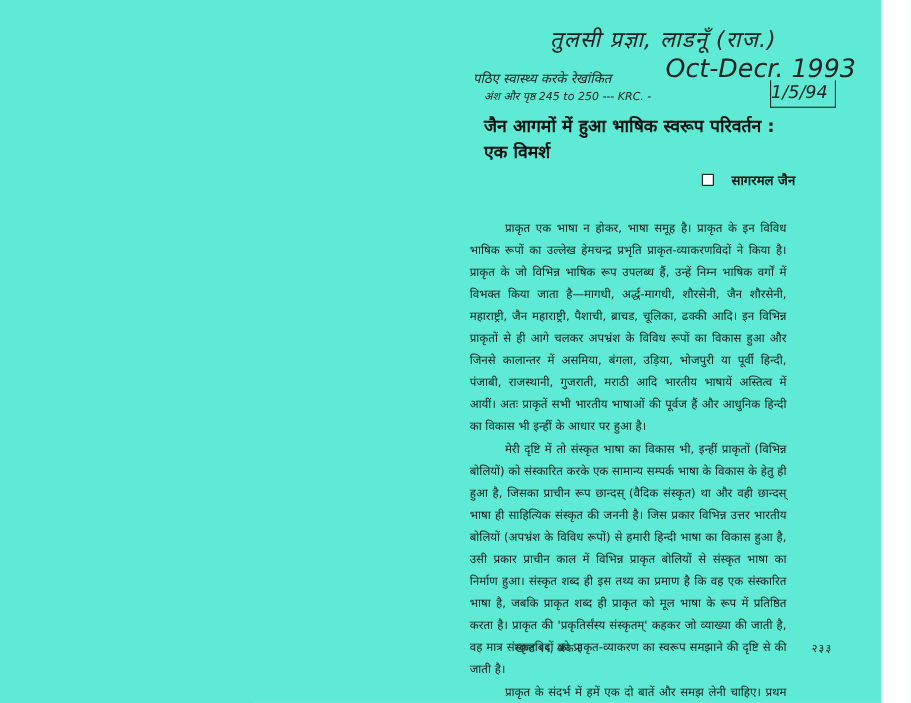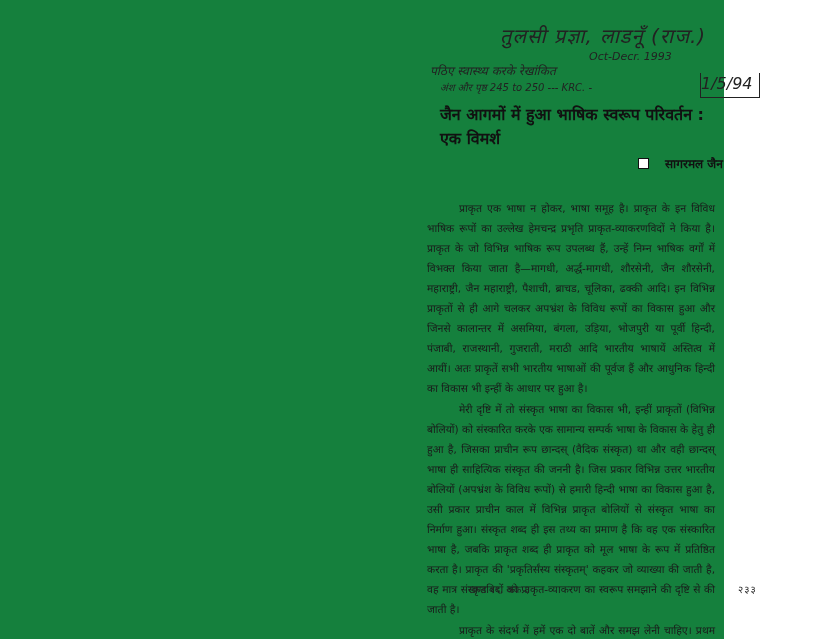--- a/index.html
+++ b/index.html
@@ -11,32 +11,32 @@
       width: 828px;
       height: 639px;
       position: relative;
       overflow: hidden;
       font-family: "DejaVu Sans", sans-serif;
       color: #1a1a1a;
     }
     .page {
       position: absolute;
       left: 0; top: 0;
-      width: 724px; height: 639px;
-      background: #15803d;
+      width: 801px; height: 639px;
+      background: #5eead4;
     }
     .hw {
       position: absolute;
       font-family: "DejaVu Sans", sans-serif;
       color: #222;
       white-space: nowrap;
       font-style: italic;
     }
     .hw1 { left: 500px; top: 22px; font-size: 20px; letter-spacing: 1px; }
-    .hw2 { left: 589px; top: 50px; font-size: 11px; }
+    .hw2 { left: 605px; top: 50px; font-size: 23px; }
     .hw3 { left: 430px; top: 62px; font-size: 12px; }
     .hw4 { left: 416px; top: 80px; font-size: 10px; margin-left: 24px; }
     .date-box {
       position: absolute;
       left: 700px; top: 73px;
       width: 58px; height: 24px;
       border: 1.5px solid #222;
       border-top: none;
       font-size: 16px;
       font-style: italic;

